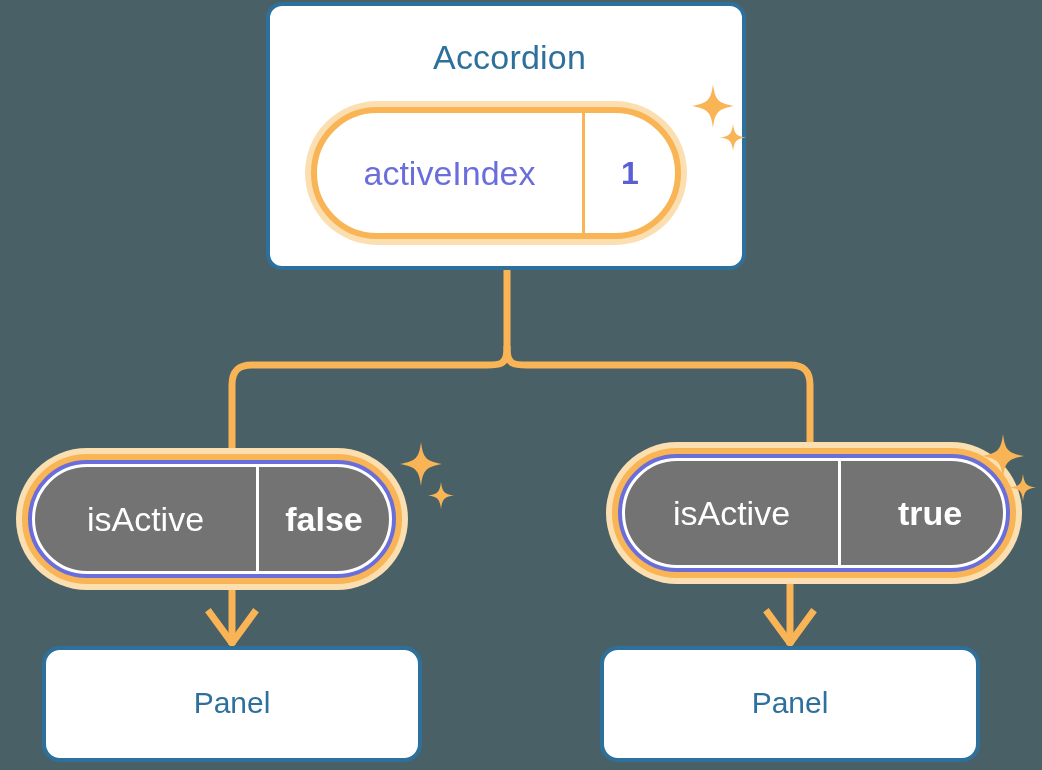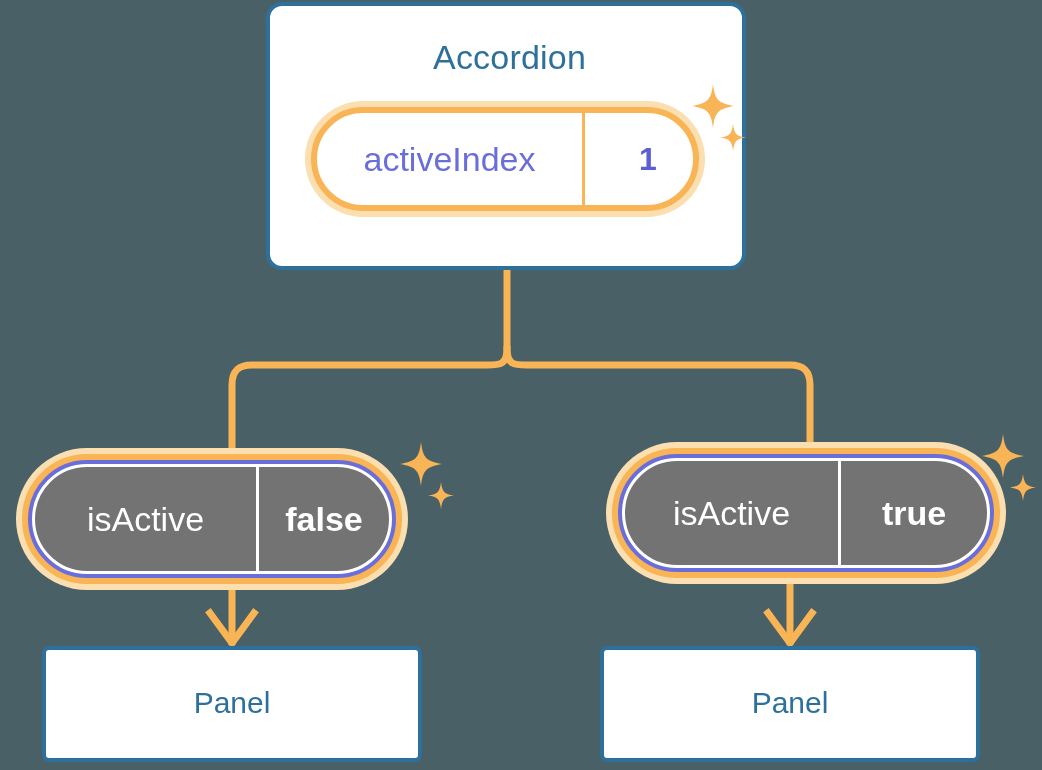--- a/index.html
+++ b/index.html
@@ -28,21 +28,21 @@
     height: 770px;
     z-index: 1;
     pointer-events: none;
   }
 
   
   .card {
     position: absolute;
     background: #ffffff;
     border: 4px solid #2e709c;
-    border-radius: 7px;
+    border-radius: 18px;
     box-sizing: border-box;
     z-index: 2;
   }
   #accordion-card {
     left: 266px;
     top: 2px;
     width: 480px;
     height: 268px;
     border-radius: 16px;
   }
@@ -122,21 +122,21 @@
     justify-content: center;
     box-sizing: border-box;
     white-space: nowrap;
   }
 
   
   #pill-root {
     left: 311px;
     top: 107px;
   }
-  #pill-root .pill { height: 104px; gap: 18px; }
+  #pill-root .pill { height: 132px; }
   #pill-root .pill-key {
     width: 268px;
     color: #6a6edb;
     font-size: 34px;
     border-right: 3px solid #f8b455;
   }
   #pill-root .pill-val {
     width: 90px;
     color: #5b5fd4;
     font-size: 32px;
@@ -154,21 +154,21 @@
     border-right: 3px solid #ffffff;
   }
   .pill.purple .pill-val {
     color: #ffffff;
     font-size: 34px;
     font-weight: bold;
   }
   #pill-left  .pill-key { width: 224px; }
   #pill-left  .pill-val { width: 130px; }
   #pill-right .pill-key { width: 216px; }
-  #pill-right .pill-val { width: 146px; }
+  #pill-right .pill-val { width: 146px; margin-left: 16px; }
 
   
   .sparkles {
     position: absolute;
     z-index: 4;
     pointer-events: none;
   }
   #sparkle-root  { left: 688px; top: 82px; }
   #sparkle-left  { left: 396px; top: 440px; }
   #sparkle-right { left: 978px; top: 432px; }

